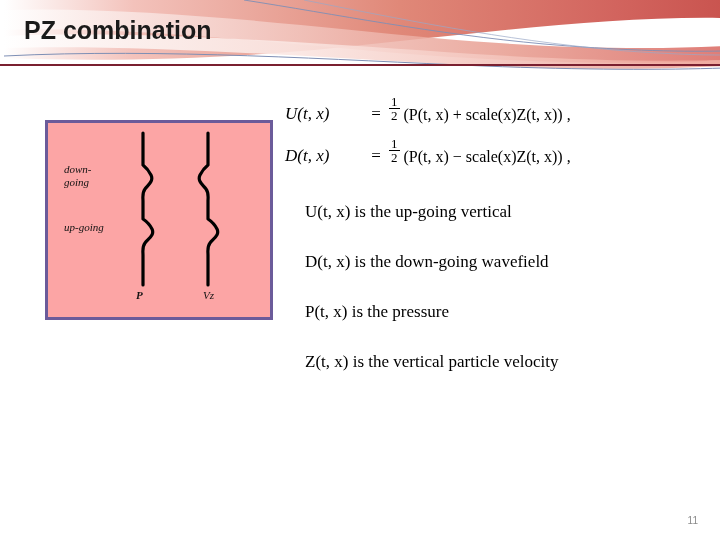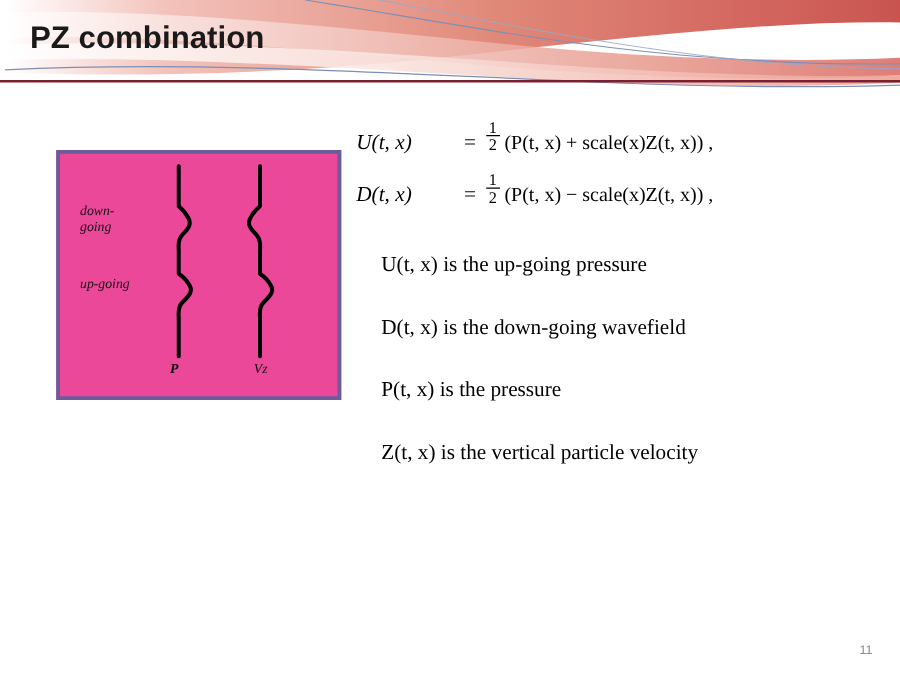--- a/index.html
+++ b/index.html
@@ -53,21 +53,21 @@
   }
 
   
   .figure-box {
     position: absolute;
     left: 45px;
     top: 120px;
     width: 228px;
     height: 200px;
     border: 3px solid #6b5b9a;
-    background: #ec4899;
+    background: #fca5a5;
     box-sizing: border-box;
   }
   .fig-label {
     position: absolute;
     font-style: italic;
     font-size: 11px;
     color: #111;
     font-family: "Liberation Serif", serif;
     line-height: 13px;
   }
@@ -216,21 +216,21 @@
       <span class="frac">
         <span class="num">1</span>
         <span class="den">2</span>
       </span>
       <span class="eq-rhs">(P(t, x) − scale(x)Z(t, x)) ,</span>
     </div>
 
   </div>
 
   <div class="definitions">
-    <div class="def-line">U(t, x) is the up-going pressure</div>
+    <div class="def-line">U(t, x) is the up-going vertical</div>
     <div class="def-line">D(t, x) is the down-going wavefield</div>
     <div class="def-line">P(t, x) is the pressure</div>
     <div class="def-line">Z(t, x) is the vertical particle velocity</div>
   </div>
 
   <div class="page-number">11</div>
 
 </div>
 
 </body></html>

